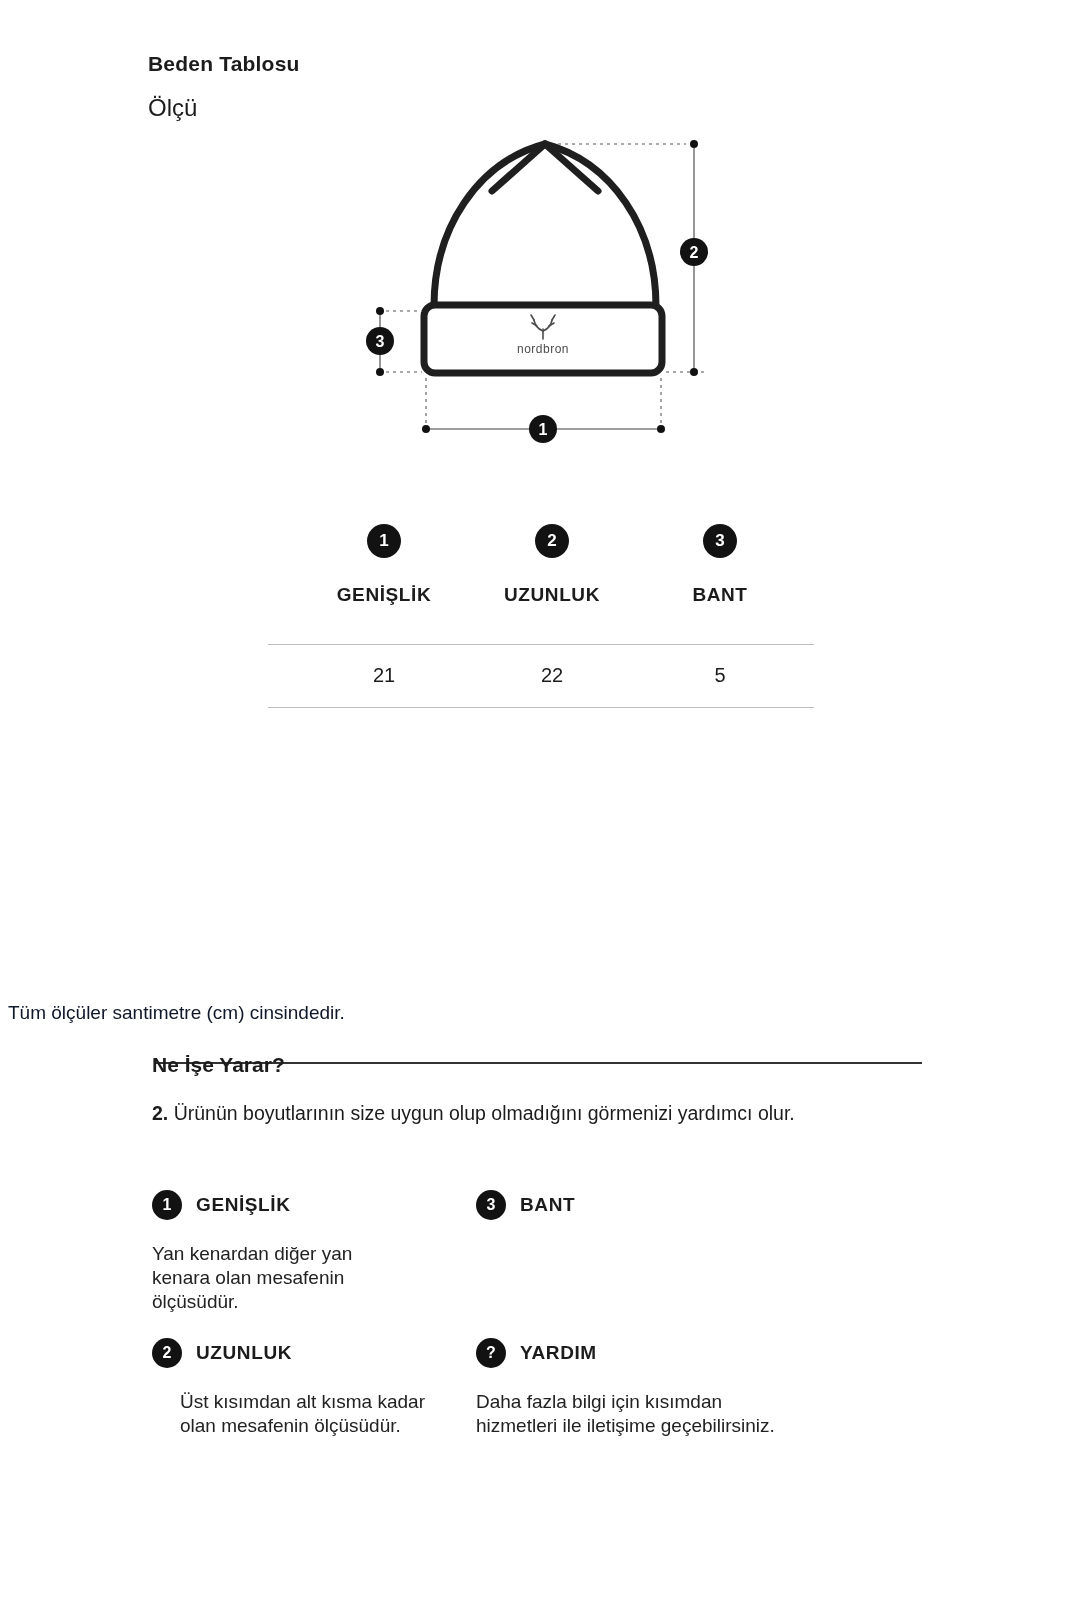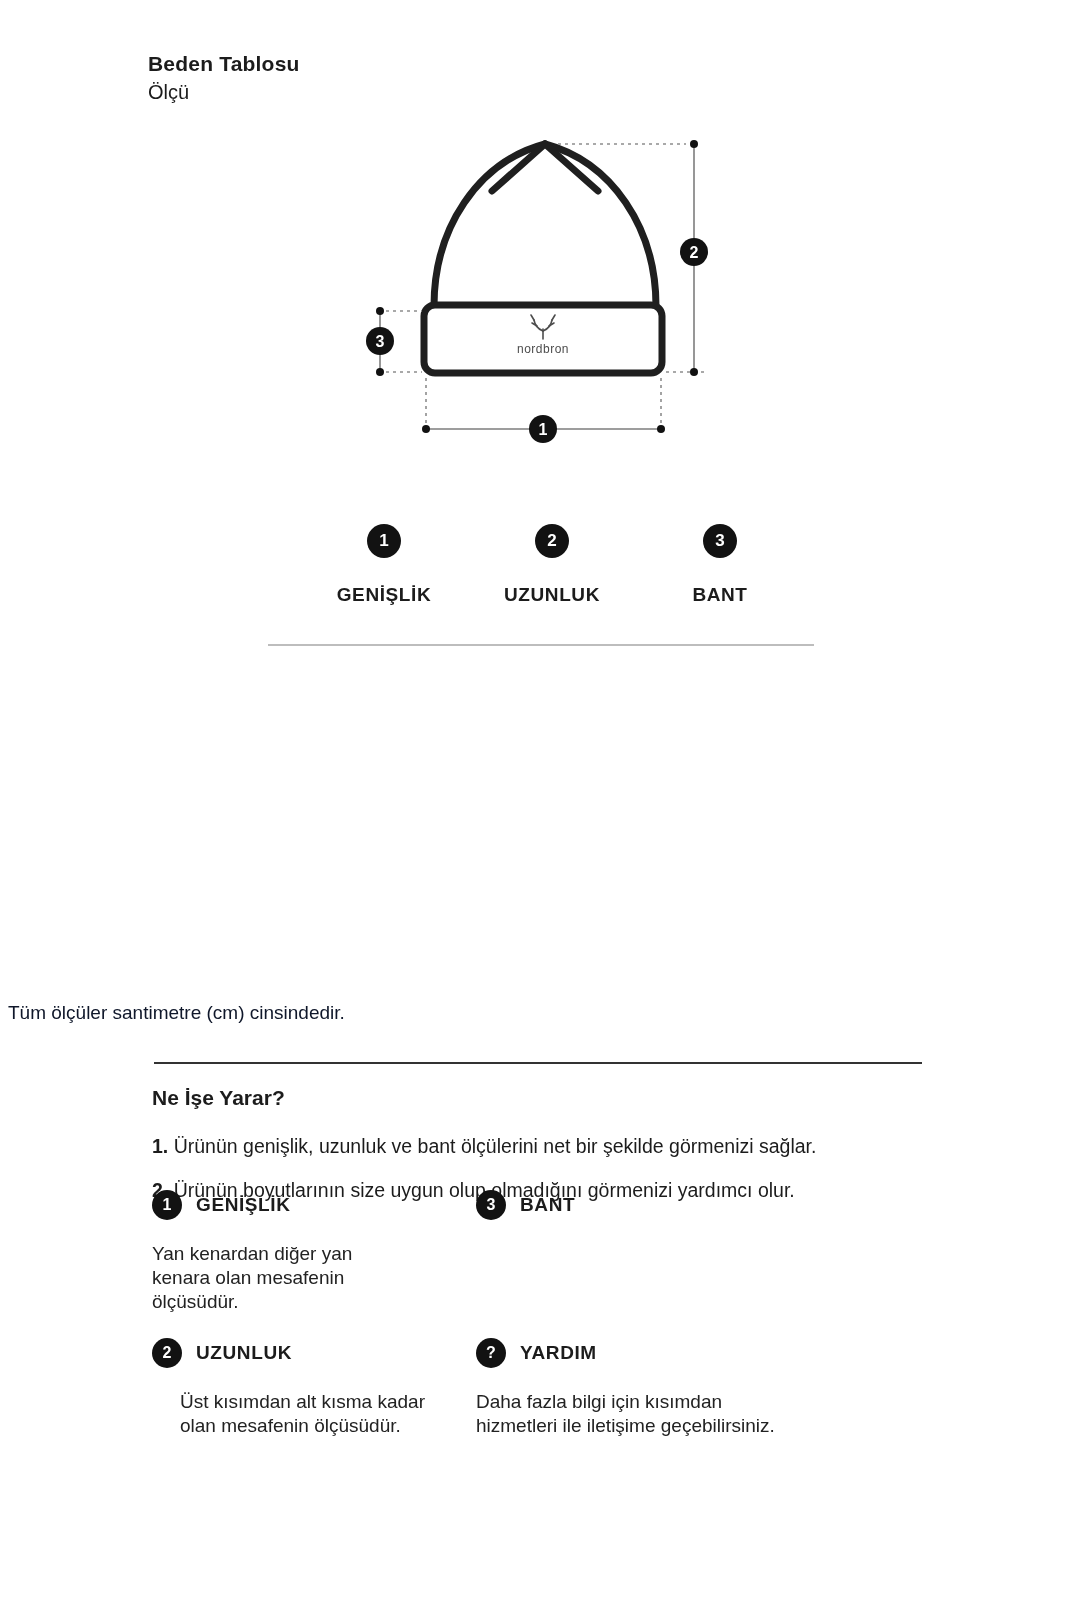--- a/index.html
+++ b/index.html
@@ -3,37 +3,37 @@
 <meta charset="utf-8">
 <style>
   html,body{margin:0;padding:0;background:#fff;}
   .canvas{
     position:relative;width:1080px;height:1620px;background:#ffffff;
     font-family:"Liberation Sans","DejaVu Sans",sans-serif;color:#1c1c1c;overflow:hidden;
   }
   
   .hdr{position:absolute;left:148px;top:52px;}
   .hdr-title{font-size:21px;font-weight:bold;letter-spacing:.2px;}
-  .hdr-sub{font-size:20px;margin-top:5px;}
+  .hdr-sub{font-size:24px;margin-top:18px;}
   
   .fig{position:absolute;left:360px;top:128px;width:352px;height:320px;}
   .fig svg{overflow:visible;display:block;}
   
   .tbl{position:absolute;left:268px;top:524px;width:546px;}
   .tbl-grid{display:grid;grid-template-columns:repeat(3,1fr);margin-left:32px;width:504px;text-align:center;}
   .tbl-badge{width:34px;height:34px;border-radius:50%;background:#121212;color:#fff;
     font-size:17px;font-weight:bold;display:flex;align-items:center;justify-content:center;margin:0 auto;}
   .tbl-label{font-size:19px;font-weight:bold;letter-spacing:.6px;margin-top:26px;}
   .tbl-rule{border-top:1px solid #bdbdbd;margin-top:38px;}
   .tbl-value{font-size:20px;padding:19px 0 20px 0;}
   
   .note{position:absolute;left:8px;top:1002px;width:1080px;text-align:left;font-size:19px;color:#0f172a;}
   .divider{position:absolute;left:154px;top:1062px;width:768px;border-top:2px solid #333;}
   
-  .info{position:absolute;left:152px;top:1086px;width:790px;}
+  .info{position:absolute;left:152px;top:1053px;width:790px;}
   .info-h{font-size:21px;font-weight:bold;margin-bottom:22px;}
   .bullet{font-size:19.5px;line-height:28px;margin-bottom:16px;}
   .bullet b{font-weight:bold;}
   
   .def{position:absolute;width:320px;}
   .def-head{display:flex;align-items:center;gap:14px;}
   .def-badge{width:30px;height:30px;border-radius:50%;background:#121212;color:#fff;flex:0 0 30px;
     font-size:16px;font-weight:bold;display:flex;align-items:center;justify-content:center;}
   .def-title{font-size:19px;font-weight:bold;letter-spacing:.6px;}
   .def-text{font-size:19px;line-height:24px;margin-top:22px;color:#222;}
@@ -114,33 +114,34 @@
       <div>
         <div class="tbl-badge">2</div>
         <div class="tbl-label">UZUNLUK</div>
       </div>
       <div>
         <div class="tbl-badge">3</div>
         <div class="tbl-label">BANT</div>
       </div>
     </div>
     <div class="tbl-rule"></div>
+    <div class="tbl-grid">
+      <div class="tbl-value">21</div>
+      <div class="tbl-value">22</div>
+      <div class="tbl-value">5</div>
+    </div>
     <div class="tbl-rule" style="margin-top:0;"></div>
   </div>
 
   <div class="note">Tüm ölçüler santimetre (cm) cinsindedir.</div>
 
   <div class="divider"></div>
 
   <div class="info">
     <div class="info-h">Ne İşe Yarar?</div>
-    <div class="bullet">
-      <b>1.</b>
-      <span>Ürünün genişlik, uzunluk ve bant ölçülerini net bir şekilde görmenizi sağlar.</span>
-    </div>
     <div class="bullet">
       <b>2.</b>
       <span>Ürünün boyutlarının size uygun olup olmadığını görmenizi yardımcı olur.</span>
     </div>
   </div>
 
   <div class="def def-1">
     <div class="def-head">
       <div class="def-badge">1</div>
       <div class="def-title">GENİŞLİK</div>

